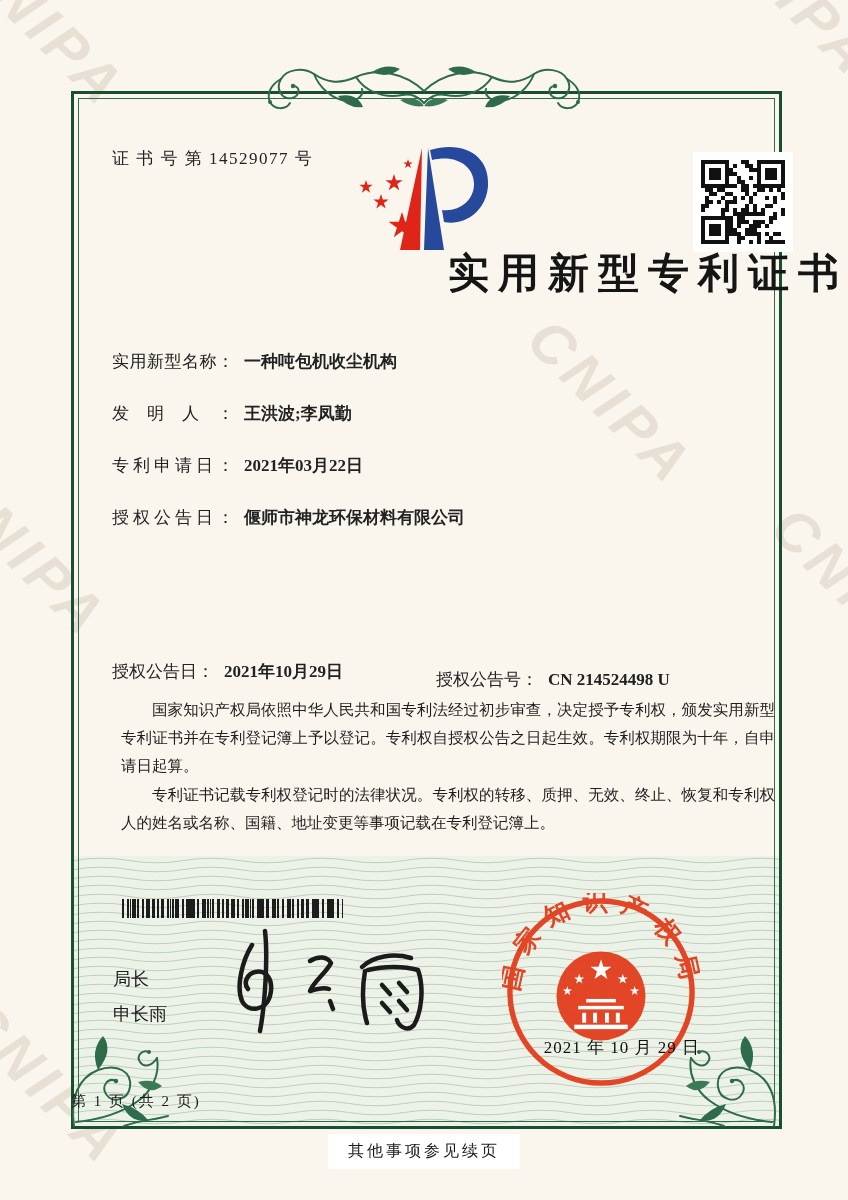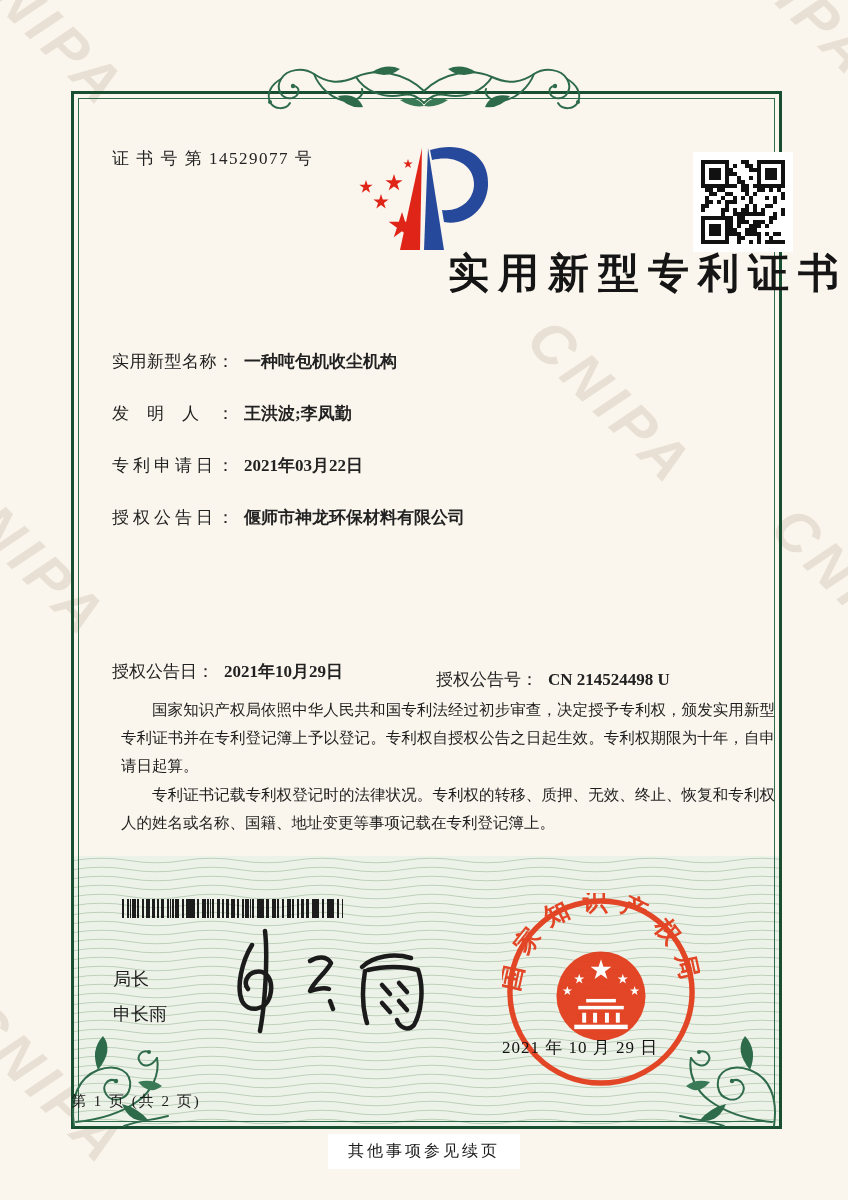--- a/index.html
+++ b/index.html
@@ -66,21 +66,21 @@
     background:
       repeating-linear-gradient(90deg,#1d1d1d 0 2px,transparent 2px 5px),
       repeating-linear-gradient(90deg,#1d1d1d 0 1px,transparent 1px 8px),
       repeating-linear-gradient(90deg,transparent 0 11px,#1d1d1d 11px 14px);
   }
   .signer{position:absolute;left:113px;top:962px;font-size:18px;line-height:35px;
     font-family:"Liberation Sans","DejaVu Sans",sans-serif;color:#1c1c1c;}
   .signature{position:absolute;left:212px;top:925px;}
   .seal{position:absolute;left:502px;top:893px;}
   .seal-date{
-    position:absolute;left:502px;top:1036px;width:198px;text-align:left;
+    position:absolute;left:502px;top:1036px;width:198px;text-align:right;
     font-size:17px;letter-spacing:1px;color:#111;z-index:6;
   }
   .page-info{
     position:absolute;left:71px;top:1092px;width:711px;
     font-size:15px;letter-spacing:2px;color:#1c1c1c;z-index:6;
   }
   .continuation{
     position:absolute;left:424px;top:1134px;transform:translateX(-50%);
     background:#ffffff;padding:7px 20px;font-size:16px;letter-spacing:3px;
     color:#1c1c1c;z-index:6;

